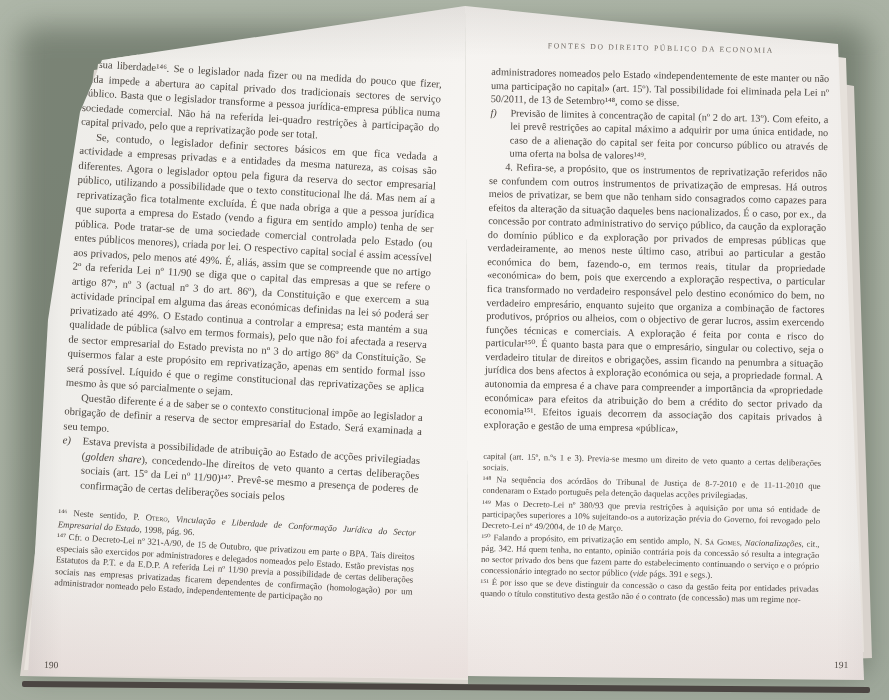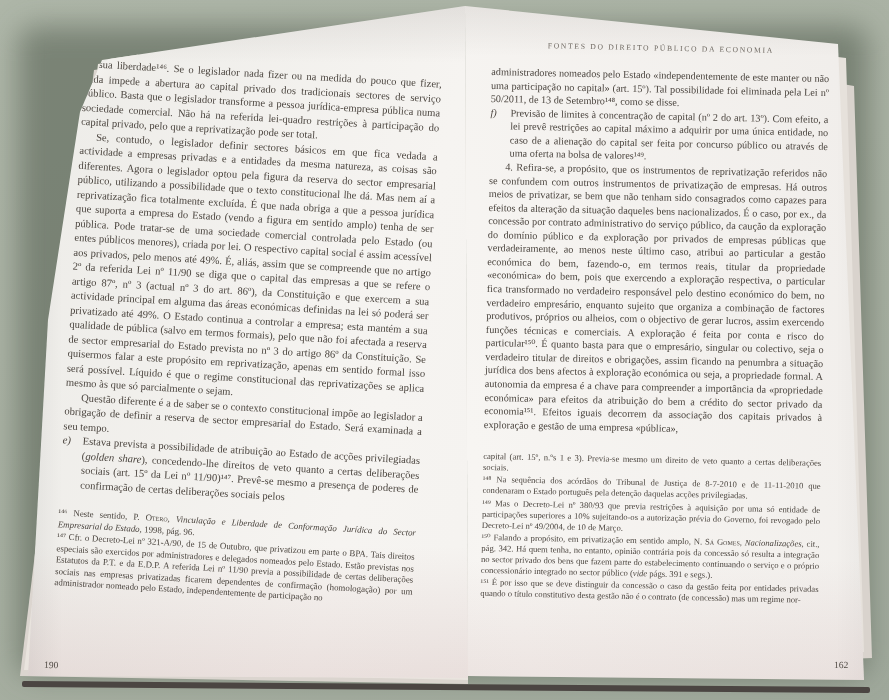--- a/index.html
+++ b/index.html
@@ -116,17 +116,17 @@
         <p class="indent">4. Refira-se, a propósito, que os instrumentos de reprivatização referidos não se confundem com outros instrumentos de privatização de empresas. Há outros meios de privatizar, se bem que não tenham sido consagrados como capazes para efeitos da alteração da situação daqueles bens nacionalizados. É o caso, por ex., da concessão por contrato administrativo do serviço público, da caução da exploração do domínio público e da exploração por privados de empresas públicas que verdadeiramente, ao menos neste último caso, atribui ao particular a gestão económica do bem, fazendo-o, em termos reais, titular da propriedade «económica» do bem, pois que exercendo a exploração respectiva, o particular fica transformado no verdadeiro responsável pelo destino económico do bem, no verdadeiro empresário, enquanto sujeito que organiza a combinação de factores produtivos, próprios ou alheios, com o objectivo de gerar lucros, assim exercendo funções técnicas e comerciais. A exploração é feita por conta e risco do particular¹⁵⁰. É quanto basta para que o empresário, singular ou colectivo, seja o verdadeiro titular de direitos e obrigações, assim ficando na penumbra a situação jurídica dos bens afectos à exploração económica ou seja, a propriedade formal. A autonomia da empresa é a chave para compreender a importância da «propriedade económica» para efeitos da atribuição do bem a crédito do sector privado da economia¹⁵¹. Efeitos iguais decorrem da associação dos capitais privados à exploração e gestão de uma empresa «pública»,</p>
       </div>
       <div class="footnotes">
         <p>capital (art. 15º, n.ºs 1 e 3). Previa-se mesmo um direito de veto quanto a certas deliberações sociais.</p>
         <p>¹⁴⁸ Na sequência dos acórdãos do Tribunal de Justiça de 8-7-2010 e de 11-11-2010 que condenaram o Estado português pela detenção daquelas acções privilegiadas.</p>
         <p>¹⁴⁹ Mas o Decreto-Lei nº 380/93 que previa restrições à aquisição por uma só entidade de participações superiores a 10% sujeitando-os a autorização prévia do Governo, foi revogado pelo Decreto-Lei nº 49/2004, de 10 de Março.</p>
         <p><span>¹⁵⁰ Falando a propósito, em privatização em sentido amplo, N. </span><span class="sc">Sá Gomes</span><span>, </span><span class="it">Nacionalizações</span><span>, cit., pág. 342. Há quem tenha, no entanto, opinião contrária pois da concessão só resulta a integração no sector privado dos bens que fazem parte do estabelecimento continuando o serviço e o próprio concessionário integrado no sector público (</span><span class="it">vide</span><span> págs. 391 e segs.).</span></p>
         <p>¹⁵¹ É por isso que se deve distinguir da concessão o caso da gestão feita por entidades privadas quando o título constitutivo desta gestão não é o contrato (de concessão) mas um regime nor-</p>
       </div>
     </div>
-    <div class="pagenum pagenum-right">162</div>
+    <div class="pagenum pagenum-right">191</div>
   </div>
 
   <div class="cover-edge"></div>
 </div>
 
 </body></html>

